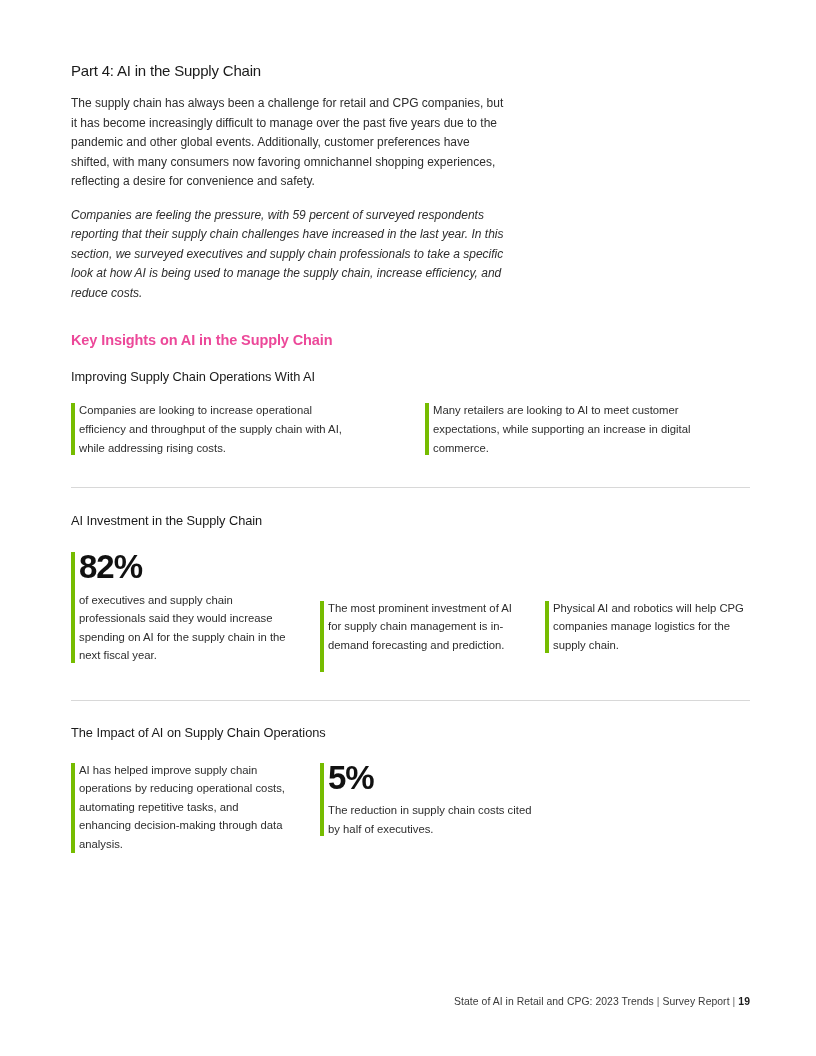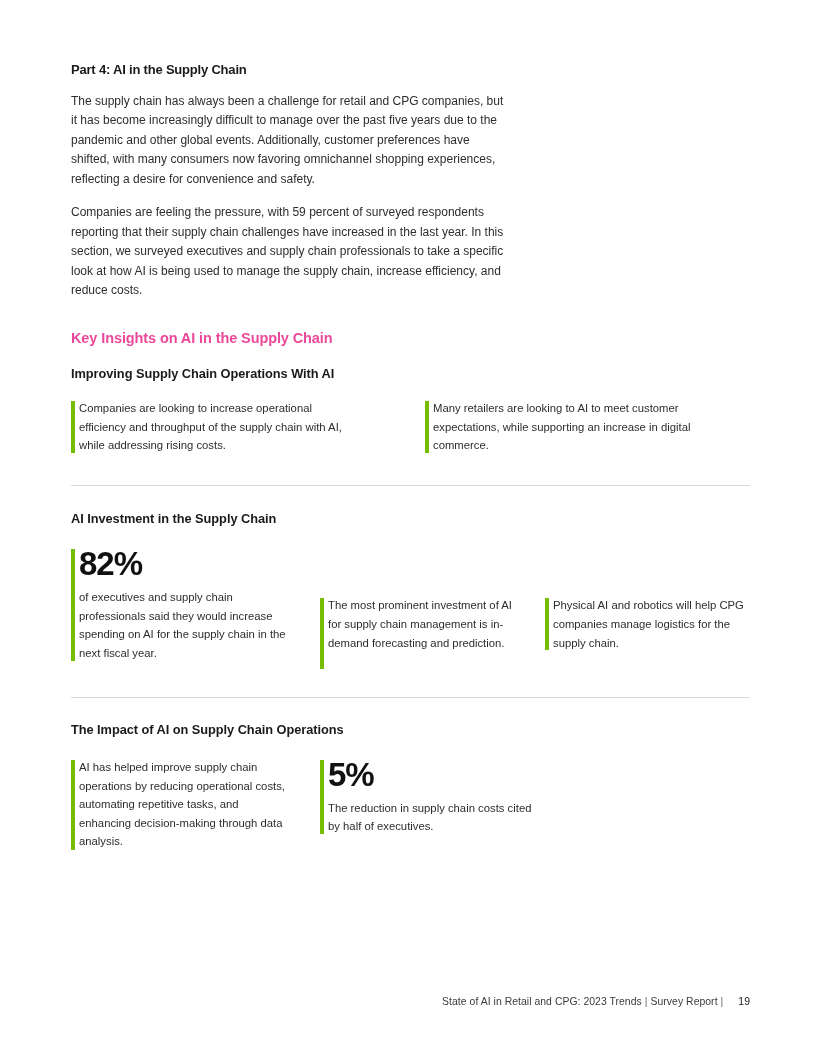--- a/index.html
+++ b/index.html
@@ -25,55 +25,55 @@
   }
   .content {
     position: absolute;
     left: 71px;
     top: 62px;
     width: 680px;
   }
 
   
   .part-title {
-    font-size: 13px;
-    font-weight: bold;
+    font-size: 15px;
+    font-weight: normal;
     letter-spacing: -0.2px;
     color: #1a1a1a;
     margin: 0 0 14px 0;
     line-height: 1.2;
   }
   .section-title {
     font-size: 14.5px;
     font-weight: bold;
     color: #ec4899;
     letter-spacing: -0.1px;
     margin: 0;
     line-height: 1.3;
   }
   .sub-title {
     font-size: 12.8px;
-    font-weight: bold;
+    font-weight: normal;
     color: #1a1a1a;
     letter-spacing: -0.05px;
     margin: 0;
     line-height: 1.3;
   }
 
   
   .body-col {
     width: 436px;
   }
   .para {
     font-size: 12px;
     line-height: 19.5px;
     color: #2d2d2d;
     margin: 0 0 14px 0;
   }
-  .para:last-child { margin-bottom: 0; }
+  .para:last-child { margin-bottom: 0; font-style: italic; }
 
   
   .divider {
     height: 1px;
     background: #d8d8d8;
     width: 679px;
     margin: 0;
   }
 
   
@@ -117,21 +117,21 @@
     position: absolute;
     left: 0;
     top: 996px;
     width: 750px;
     text-align: right;
     font-size: 10.4px;
     color: #3a3a3a;
     letter-spacing: 0.05px;
   }
   .footer .sep { color: #6a6a6a; padding: 0 3px; }
-  .footer .pageno { font-weight: normal; color: #1a1a1a; margin-left: 12px; }
+  .footer .pageno { font-weight: bold; color: #1a1a1a; }
 </style>
 </head>
 <body>
 
 <div class="page">
   <div class="content">
 
     <h1 class="part-title">Part 4: AI in the Supply Chain</h1>
 
     <div class="body-col">

